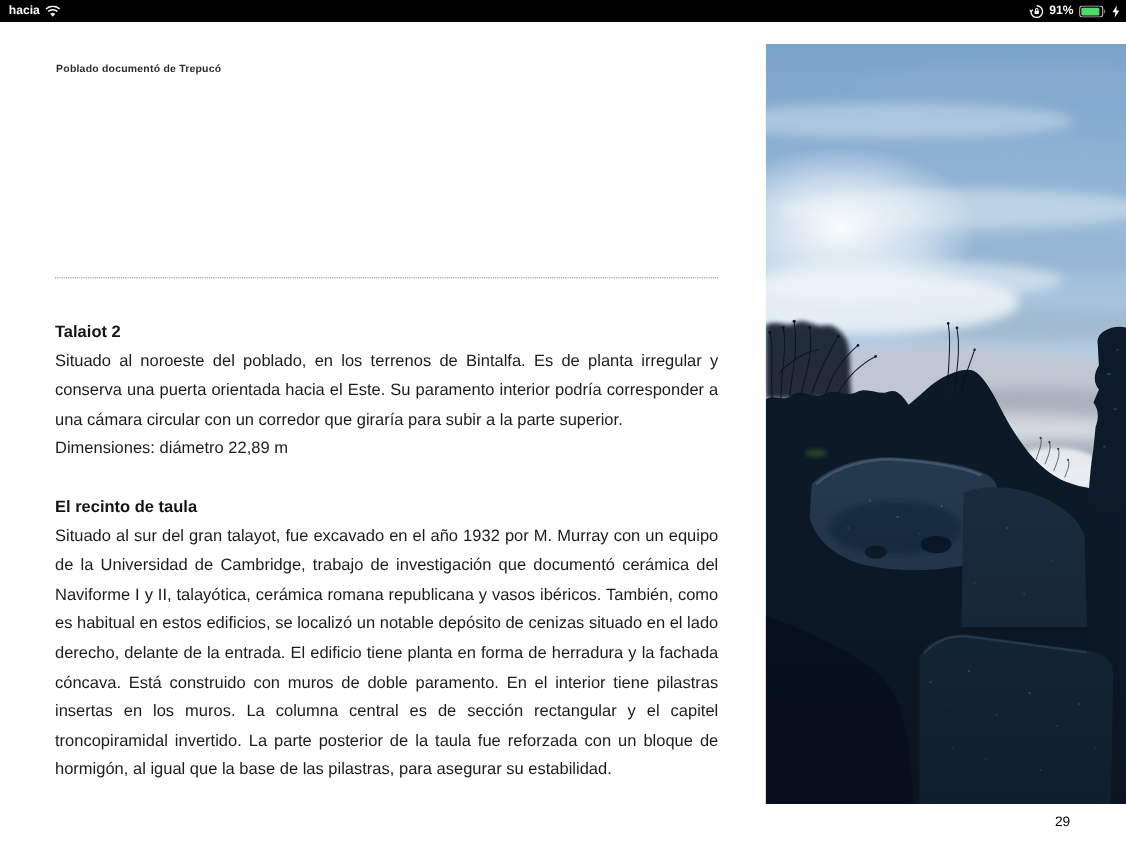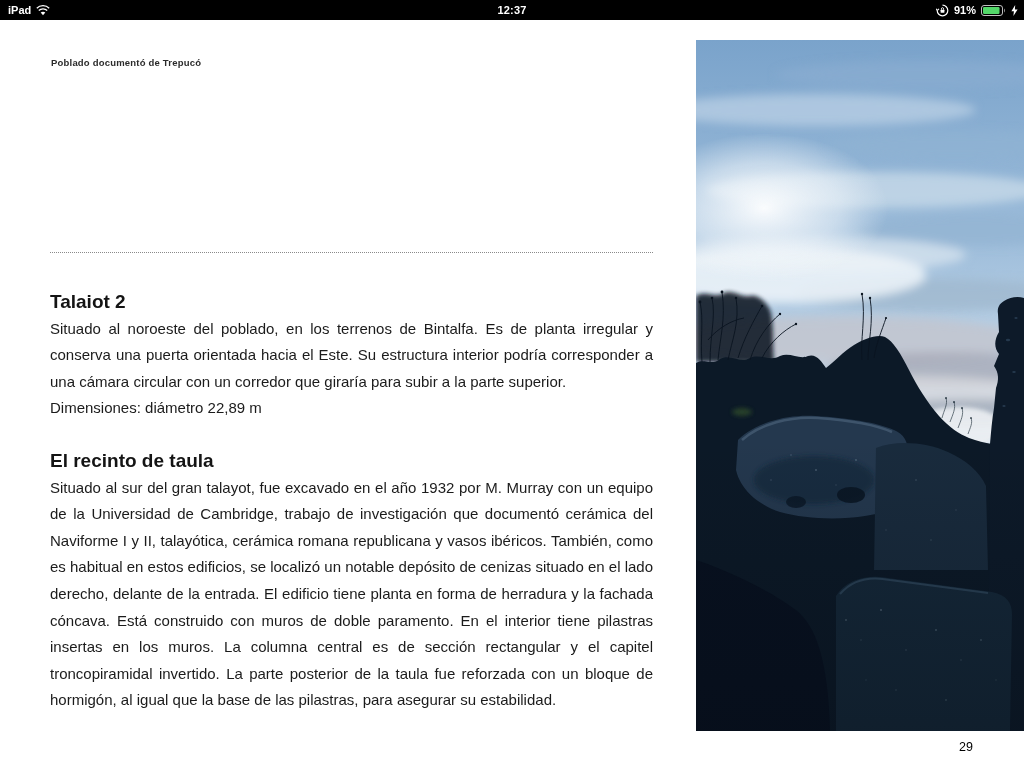--- a/index.html
+++ b/index.html
@@ -33,21 +33,21 @@
     font-size: 9.5px; font-weight: 700; color: #2b2b2b; letter-spacing: .2px;
   }
   .text-column {
     position: absolute; left: 50px; top: 232px; width: 603px;
     border-top: 1px dotted #8a8a8a;
     color: #1b1b1b;
   }
   .section-first { padding-top: 36px; }
   .section-second { margin-top: 26px; }
   .section-heading {
-    font-size: 19px; font-weight: 700; line-height: 26.6px; color: #141414;
+    font-size: 15px; font-weight: 700; line-height: 26.6px; color: #141414;
   }
   .section-body {
     font-size: 15px; line-height: 26.6px;
     text-align: justify;
     hyphens: auto; -webkit-hyphens: auto;
     letter-spacing: 0px;
   }
   .dimensions-line { font-size: 15px; line-height: 26.6px; }
   .page-number {
     position: absolute; left: 946px; top: 720px; width: 40px;
@@ -58,30 +58,29 @@
     position: absolute; left: 696px; top: 20px; width: 328px; height: 691px;
     overflow: hidden;
   }
   .photo-frame svg { display: block; }
 </style>
 </head>
 <body>
 
 <div class="status-bar">
   <div class="sb-left">
-    <span>iPad</span>
+    <span>hacia</span>
     <span class="sb-icon">
       <svg width="14" height="11" viewBox="0 0 14 11">
         <path d="M7 10.2 L9.3 7.6 C8.7 7.1 7.9 6.8 7 6.8 C6.1 6.8 5.3 7.1 4.7 7.6 Z" fill="#fff"></path>
         <path d="M2.8 5.5 C3.9 4.4 5.4 3.8 7 3.8 C8.6 3.8 10.1 4.4 11.2 5.5" stroke="#fff" stroke-width="1.3" fill="none"></path>
         <path d="M0.8 3.2 C2.4 1.6 4.6 0.7 7 0.7 C9.4 0.7 11.6 1.6 13.2 3.2" stroke="#fff" stroke-width="1.3" fill="none"></path>
       </svg>
     </span>
   </div>
-  <div class="sb-center">12:37</div>
   <div class="sb-right">
     <span class="sb-icon">
       <svg width="13" height="13" viewBox="0 0 13 13">
         <path d="M6.5 1.2 A5.3 5.3 0 1 1 1.2 6.5" stroke="#fff" stroke-width="1.2" fill="none"></path>
         <path d="M1.2 6.5 L-0.3 4.6 M1.2 6.5 L3.0 4.9" stroke="#fff" stroke-width="1.1" fill="none"></path>
         <rect x="4.6" y="5.7" width="3.8" height="3.1" rx="0.6" fill="#fff"></rect>
         <path d="M5.4 5.7 V4.8 A1.1 1.1 0 0 1 7.6 4.8 V5.7" stroke="#fff" stroke-width="1" fill="none"></path>
       </svg>
     </span>
     <span>91%</span>
@@ -100,21 +99,21 @@
   </div>
 </div>
 
 <div class="page">
 
   <div class="running-header">Poblado documentó de Trepucó</div>
 
   <div class="text-column">
     <div class="section-first">
       <div class="section-heading">Talaiot 2</div>
-      <div class="section-body">Situado al noroeste del poblado, en los terrenos de Bintalfa. Es de planta irregular y conserva una puerta orientada hacia el Este. Su estructura interior podría corresponder a una cámara circular con un corredor que giraría para subir a la parte superior.</div>
+      <div class="section-body">Situado al noroeste del poblado, en los terrenos de Bintalfa. Es de planta irregular y conserva una puerta orientada hacia el Este. Su paramento interior podría corresponder a una cámara circular con un corredor que giraría para subir a la parte superior.</div>
       <div class="dimensions-line">Dimensiones: diámetro 22,89 m</div>
     </div>
     <div class="section-second">
       <div class="section-heading">El recinto de taula</div>
       <div class="section-body">Situado al sur del gran talayot, fue excavado en el año 1932 por M. Murray con un equipo de la Universidad de Cambridge, trabajo de investigación que documentó cerámica del Naviforme I y II, talayótica, cerámica romana republicana y vasos ibéricos. También, como es habitual en estos edificios, se localizó un notable depósito de cenizas situado en el lado derecho, delante de la entrada. El edificio tiene planta en forma de herradura y la fachada cóncava. Está construido con muros de doble paramento. En el interior tiene pilastras insertas en los muros. La columna central es de sección rectangular y el capitel troncopiramidal invertido. La parte posterior de la taula fue reforzada con un bloque de hormigón, al igual que la base de las pilastras, para asegurar su estabilidad.</div>
     </div>
   </div>
 
   <div class="photo-frame" role="img" aria-label="Talayotic stone ruins silhouetted against a dusk sky">
     <svg width="328" height="691" viewBox="0 0 328 691">

